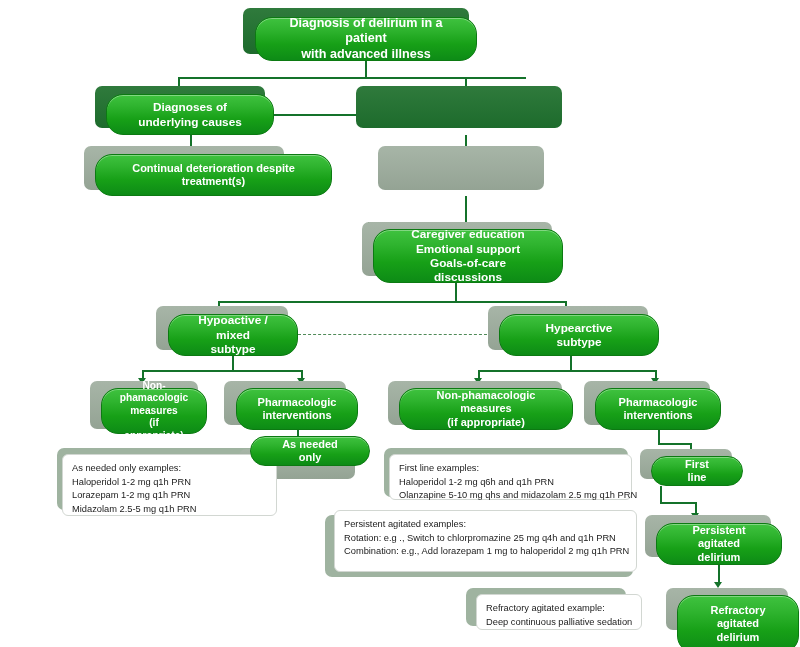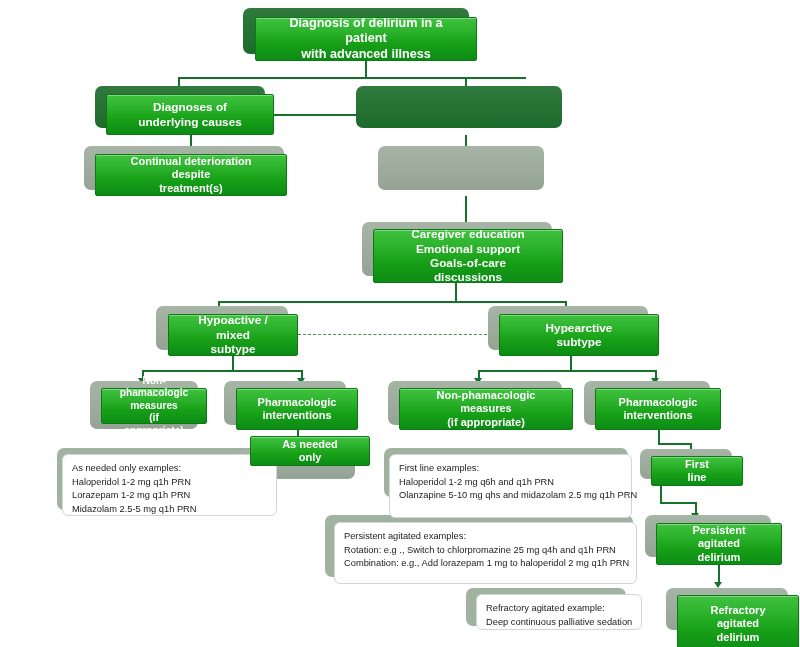--- a/index.html
+++ b/index.html
@@ -12,21 +12,21 @@
     width:800px;
     height:647px;
     background:#ffffff;
     overflow:hidden;
   }
 
   
   .node{
     position:absolute;
     box-sizing:border-box;
-    border-radius:2px;
+    border-radius:17px;
     display:flex;
     align-items:center;
     justify-content:center;
     text-align:center;
     color:#ffffff;
     line-height:1.22;
     padding:4px 24px;
     z-index:3;
     white-space:pre-line;
   }
@@ -132,21 +132,21 @@
   <div class="ln-h" style="left:274px;top:114px;width:88px;"></div>
   <div class="arrow-r" style="left:362px;top:109.5px;"></div>
 
   <div class="ln-v" style="left:190px;top:135px;height:12px;"></div>
   <div class="arrow" style="left:185.5px;top:146px;"></div>
 
   <div class="ln-v" style="left:465px;top:135px;height:12px;"></div>
   <div class="arrow" style="left:460.5px;top:146px;"></div>
 
   <div class="plate plate-gray" style="left:84px;top:146px;width:200px;height:44px;"></div>
-  <div class="node green t11" style="left:95px;top:154px;width:192px;height:42px;text-align:center;">Continual deterioration despite
+  <div class="node green t11" style="left:95px;top:154px;width:237px;height:42px;text-align:center;">Continual deterioration despite
 treatment(s)</div>
 
   <div class="plate plate-gray" style="left:378px;top:146px;width:166px;height:44px;"></div>
 
   <div class="ln-v" style="left:465px;top:196px;height:26px;"></div>
   <div class="ln-h" style="left:368px;top:222px;width:98px;"></div>
   <div class="ln-v" style="left:368px;top:222px;height:7px;"></div>
   <div class="arrow" style="left:363.5px;top:228px;"></div>
 
   <div class="plate plate-gray" style="left:362px;top:222px;width:190px;height:54px;"></div>
@@ -179,21 +179,21 @@
   <div class="arrow" style="left:296.5px;top:378px;"></div>
 
   <div class="ln-v" style="left:570px;top:356px;height:14px;"></div>
   <div class="ln-h" style="left:478px;top:370px;width:178px;"></div>
   <div class="ln-v" style="left:478px;top:370px;height:9px;"></div>
   <div class="arrow" style="left:473.5px;top:378px;"></div>
   <div class="ln-v" style="left:655px;top:370px;height:9px;"></div>
   <div class="arrow" style="left:650.5px;top:378px;"></div>
 
   <div class="plate plate-gray" style="left:90px;top:381px;width:108px;height:48px;"></div>
-  <div class="node green t10" style="left:101px;top:388px;width:106px;height:36px;">Non-phamacologic
+  <div class="node green t10" style="left:101px;top:388px;width:106px;height:46px;">Non-phamacologic
 measures
 (if appropriate)</div>
 
   <div class="plate plate-gray" style="left:224px;top:381px;width:122px;height:44px;"></div>
   <div class="node green t11" style="left:236px;top:388px;width:122px;height:42px;">Pharmacologic
 interventions</div>
 
   <div class="plate plate-gray" style="left:388px;top:381px;width:174px;height:44px;"></div>
   <div class="node green t11" style="left:399px;top:388px;width:174px;height:42px;">Non-phamacologic measures
 (if appropriate)</div>
@@ -215,36 +215,36 @@
     <span class="ln">As needed only examples:</span>
     <span class="ln">Haloperidol 1-2 mg q1h PRN</span>
     <span class="ln">Lorazepam 1-2 mg q1h PRN</span>
     <span class="ln">Midazolam 2.5-5 mg q1h PRN</span>
   </div>
 
   <div class="plate plate-gray" style="left:239px;top:449px;width:116px;height:30px;"></div>
   <div class="node green t11" style="left:250px;top:436px;width:120px;height:30px;">As needed only</div>
 
   <div class="plate plate-sage" style="left:384px;top:448px;width:244px;height:49px;"></div>
-  <div class="whitebox" style="left:389px;top:454px;width:243px;height:64px;">
+  <div class="whitebox" style="left:389px;top:454px;width:243px;height:46px;">
     <span class="ln">First line examples:</span>
     <span class="ln">Haloperidol 1-2 mg q6h and q1h PRN</span>
     <span class="ln">Olanzapine 5-10 mg qhs and midazolam 2.5 mg q1h PRN</span>
   </div>
 
   <div class="plate plate-gray" style="left:640px;top:449px;width:92px;height:30px;"></div>
   <div class="node green t11" style="left:651px;top:456px;width:92px;height:30px;">First line</div>
 
   <div class="ln-v" style="left:660px;top:486px;height:16px;"></div>
   <div class="ln-h" style="left:660px;top:502px;width:36px;"></div>
   <div class="ln-v" style="left:695px;top:502px;height:12px;"></div>
   <div class="arrow" style="left:690.5px;top:513px;"></div>
 
   <div class="plate plate-sage" style="left:325px;top:515px;width:308px;height:62px;"></div>
-  <div class="whitebox" style="left:334px;top:522px;width:303px;height:62px;">
+  <div class="whitebox" style="left:334px;top:510px;width:303px;height:62px;">
     <span class="ln">Persistent agitated examples:</span>
     <span class="ln">Rotation: e.g ., Switch to chlorpromazine 25 mg q4h and q1h PRN</span>
     <span class="ln">Combination: e.g., Add lorazepam 1 mg to haloperidol 2 mg q1h PRN</span>
   </div>
 
   <div class="plate plate-gray" style="left:645px;top:515px;width:126px;height:42px;"></div>
   <div class="node green t11" style="left:656px;top:523px;width:126px;height:42px;">Persistent agitated
 delirium</div>
 
   <div class="ln-v" style="left:718px;top:565px;height:18px;"></div>

